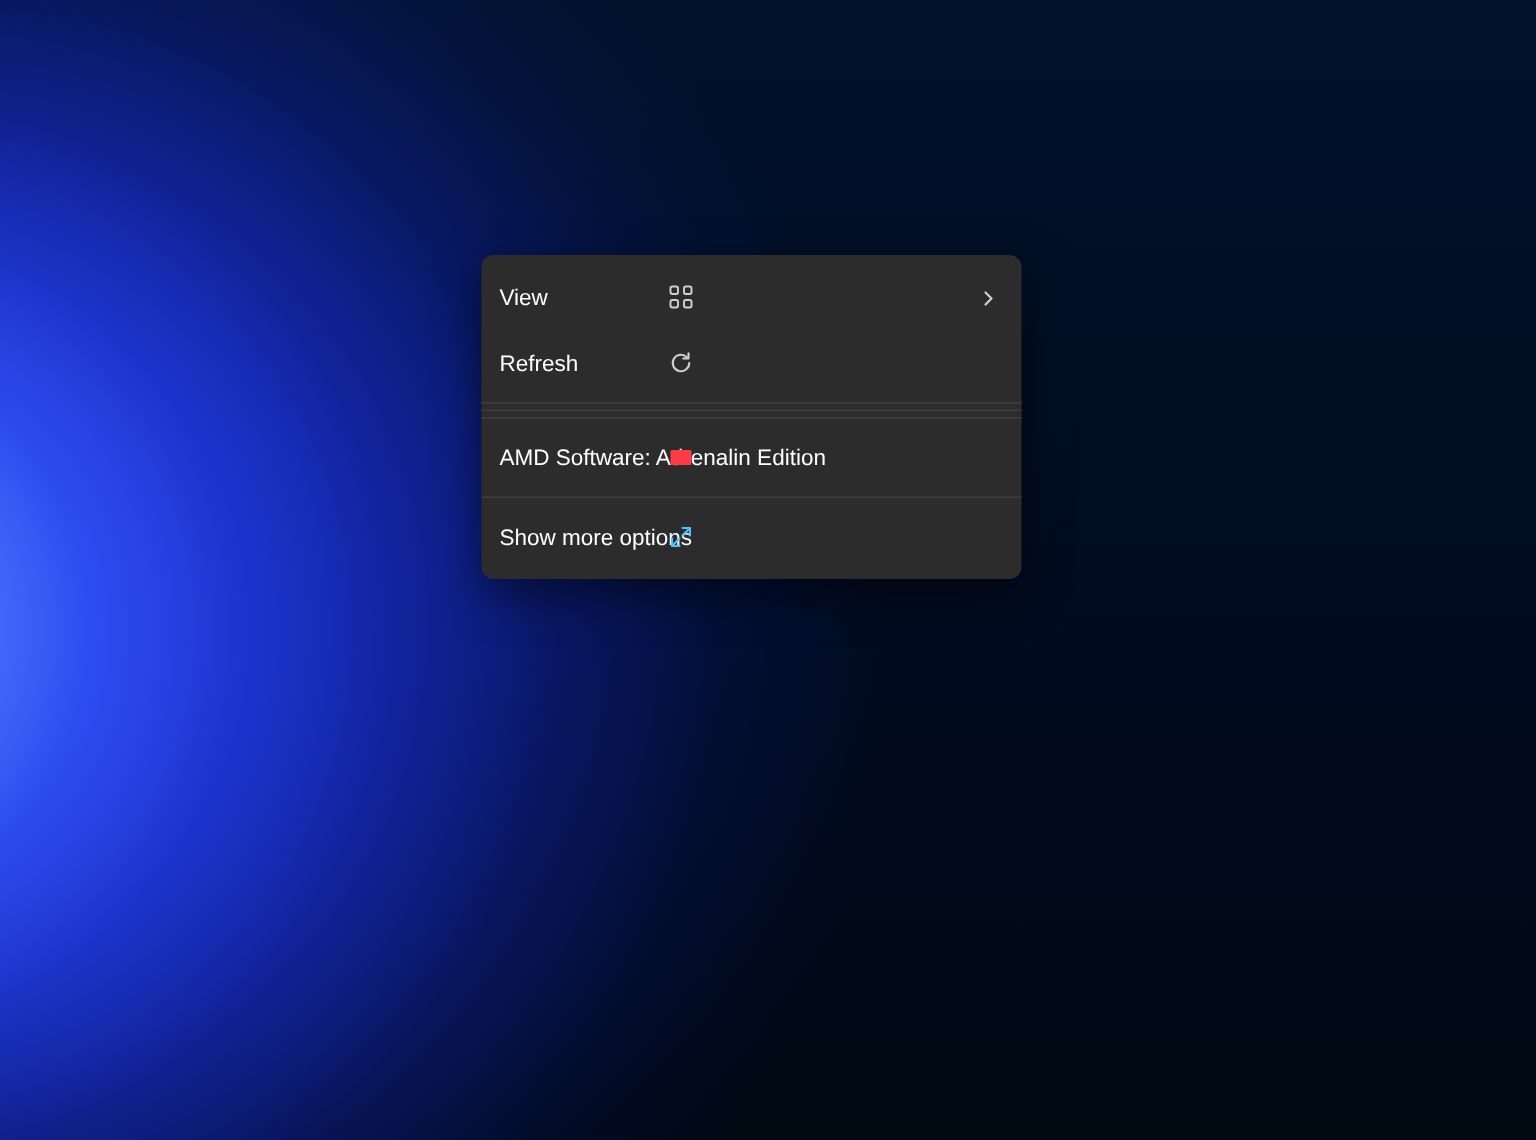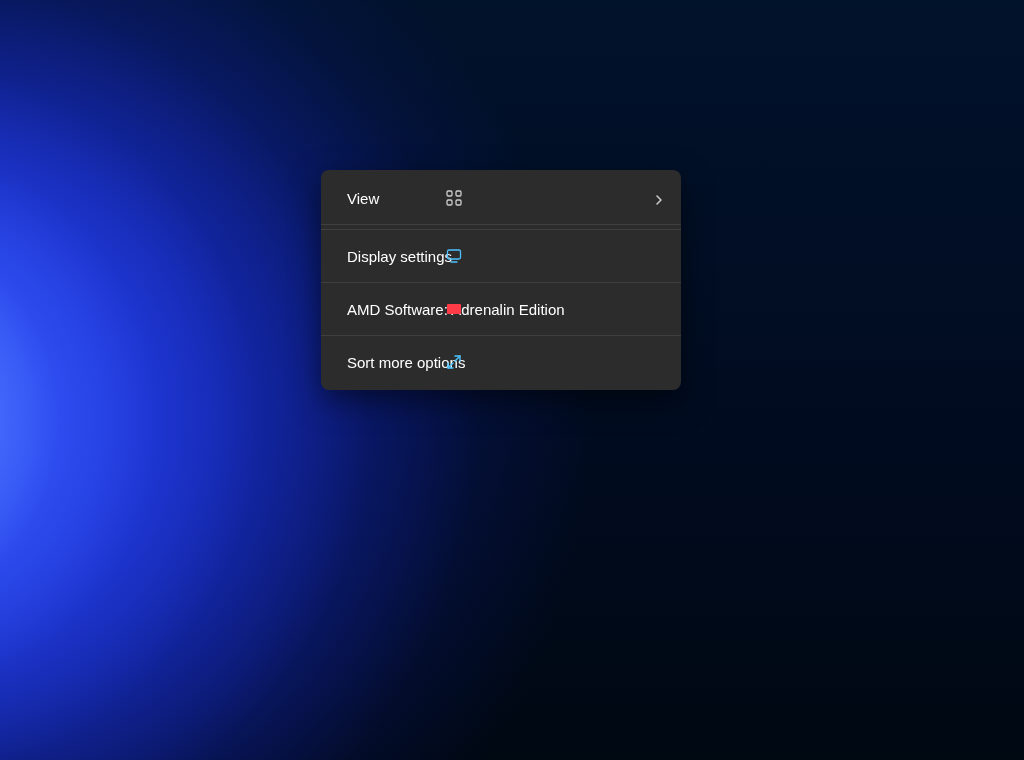--- a/index.html
+++ b/index.html
@@ -40,21 +40,21 @@
     padding: 6px 0;
     color: #ffffff;
     font-size: 15px;
   }
 
   .menu-item {
     position: relative;
     display: flex;
     align-items: center;
     height: 44px;
-    padding: 0 26px;
+    padding: 0 12px;
     cursor: default;
   }
 
   .menu-label {
     flex: none;
     white-space: nowrap;
   }
 
   .menu-icon {
     position: absolute;
@@ -110,52 +110,52 @@
       </svg>
     </span>
     <span class="menu-chevron">
       <svg width="12" height="12" viewBox="0 0 12 12" fill="none" stroke="#cfcfcf" stroke-width="1.5" stroke-linecap="round" stroke-linejoin="round">
         <polyline points="4,2 8,6 4,10"></polyline>
       </svg>
     </span>
   </div>
 
 
+  <div class="menu-item">
+    <span class="menu-label">Refresh</span>
+    <span class="menu-icon">
+      <svg width="16" height="16" viewBox="0 0 16 16" fill="none" stroke="#cfcfcf" stroke-width="1.4" stroke-linecap="round" stroke-linejoin="round">
+        <path d="M13.5 8a5.5 5.5 0 1 1-1.6-3.9"></path>
+        <polyline points="13,1.5 13,5 9.5,5"></polyline>
+      </svg>
+    </span>
+  </div>
 
   <div class="menu-sep"></div>
 
 
   <div class="menu-sep"></div>
 
-  <div class="menu-item">
-    <span class="menu-label">Display settings</span>
-    <span class="menu-icon">
-      <svg width="16" height="16" viewBox="0 0 16 16" fill="none" stroke="#4cc2ff" stroke-width="1.3" stroke-linecap="round">
-        <rect x="1.5" y="2" width="13" height="9" rx="1.5"></rect>
-        <line x1="5" y1="14" x2="11" y2="14"></line>
-      </svg>
-    </span>
-  </div>
 
 
 
   <div class="menu-sep"></div>
 
   <div class="menu-item">
     <span class="menu-label">AMD Software: Adrenalin Edition</span>
     <span class="menu-icon">
       <span class="amd-dot"></span>
     </span>
   </div>
 
 
   <div class="menu-sep"></div>
 
   <div class="menu-item">
-    <span class="menu-label">Sort more options</span>
+    <span class="menu-label">Show more options</span>
     <span class="menu-icon">
       <svg width="16" height="16" viewBox="0 0 16 16" fill="none" stroke="#4cc2ff" stroke-width="1.4" stroke-linecap="round" stroke-linejoin="round">
         <polyline points="9,2 14,2 14,7"></polyline>
         <line x1="14" y1="2" x2="9" y2="7"></line>
         <polyline points="7,14 2,14 2,9"></polyline>
         <line x1="2" y1="14" x2="7" y2="9"></line>
       </svg>
     </span>
   </div>
 

